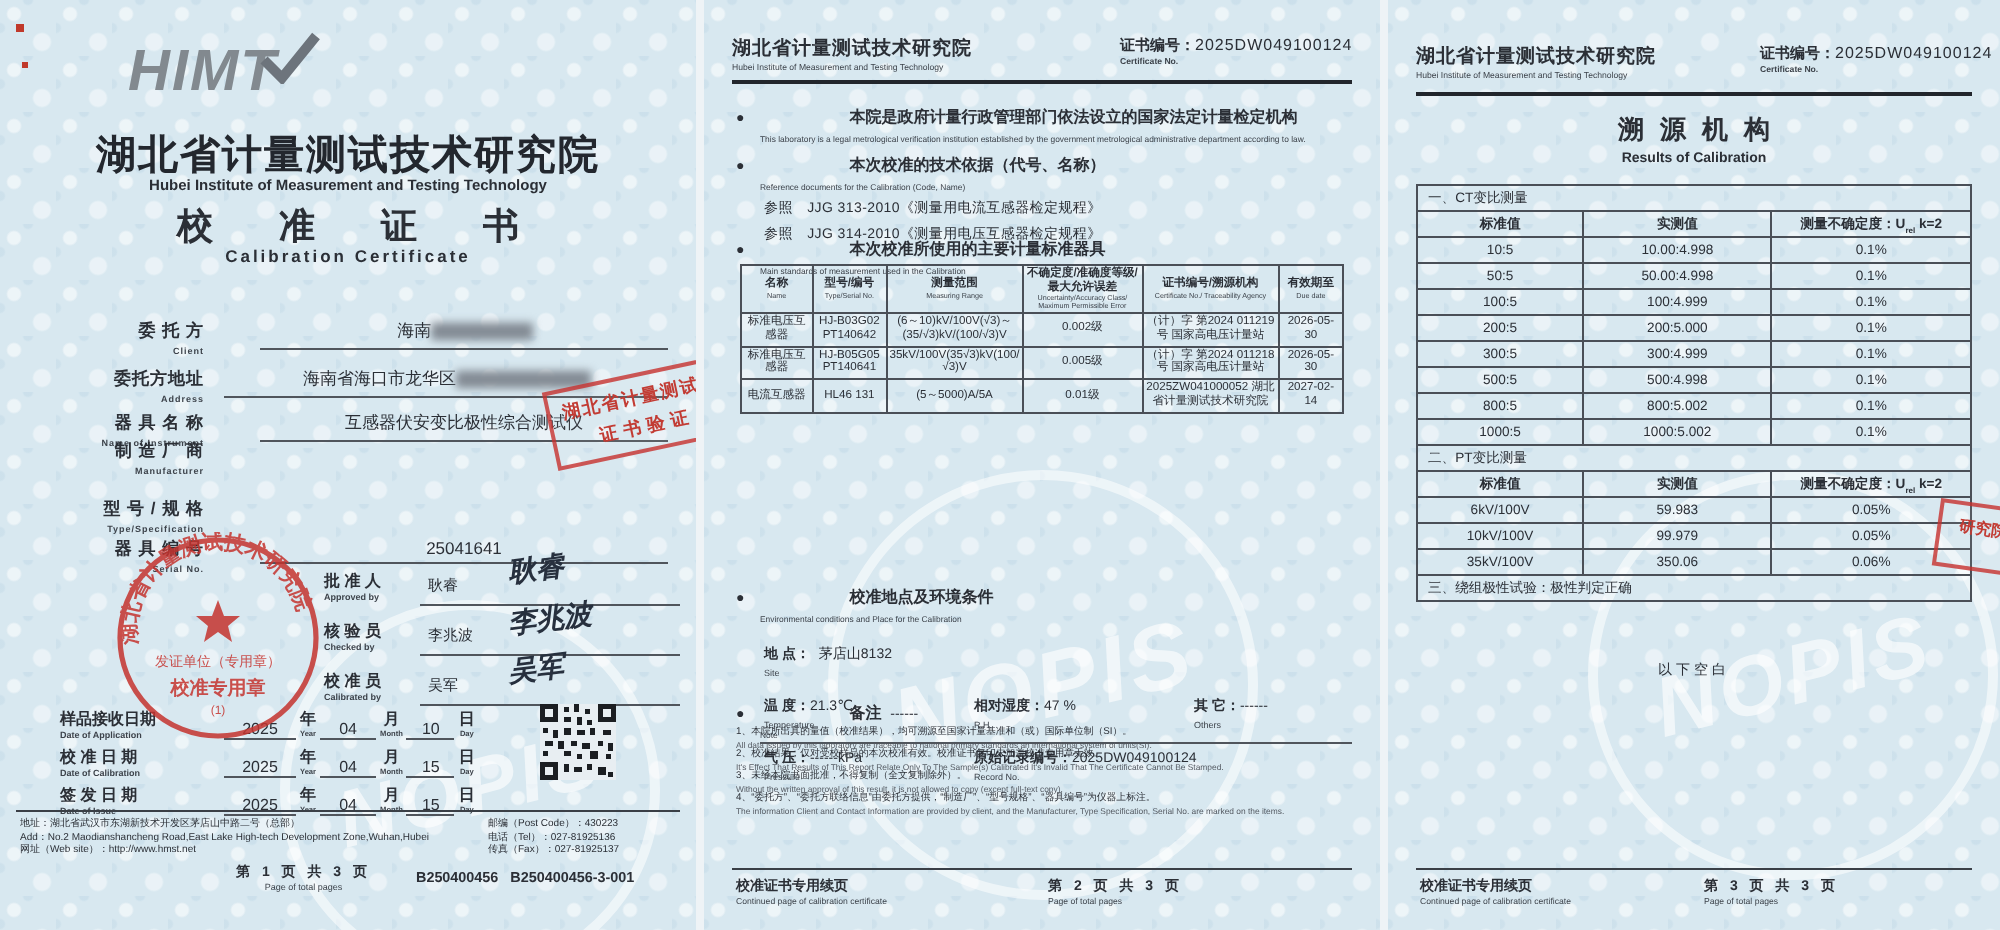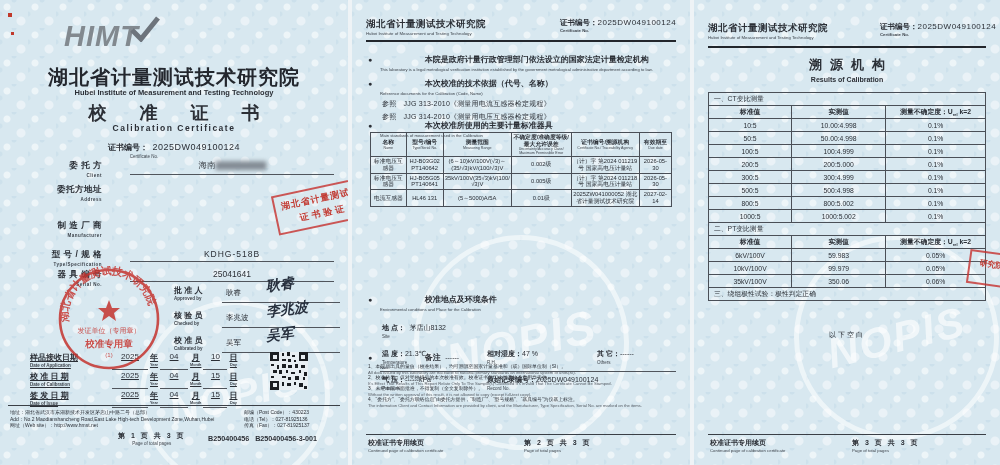--- a/index.html
+++ b/index.html
@@ -32,21 +32,21 @@
   .field .lab { position:absolute; left:0; top:0; width:72px; font-size:8.5px; font-weight:800; letter-spacing:.5px;text-align:right; }
   .field .lab .tiny-en { margin-top:1px; }
   .field .val { position:absolute; left:100px; right:4px; top:0; text-align:center; font-size:8.5px; padding-bottom:2px; border-bottom:1px solid #50555c; min-height:12px;}
   .blur { filter:blur(2px); color:#838b94; letter-spacing:-1px; }
   .sigrow { position:absolute; left:0; right:0; height:22px; }
   .sigrow .lab { position:absolute; left:0; top:4px; font-size:8px; font-weight:800; }
   .sigrow .name { position:absolute; left:52px; top:7px; font-size:7.5px; }
   .sigrow .sig { position:absolute; left:92px; top:-5px; font-size:14px; font-weight:700; font-style:italic;
                  font-family:"DejaVu Serif",serif; color:#27303e; transform:rotate(-7deg); }
   .sigrow .sline { position:absolute; left:48px; right:0; bottom:0; border-bottom:1px solid #50555c; }
-  .daterow { display:flex; height:18px; margin-bottom:1px;text-decoration:underline; }
+  .daterow { display:flex; align-items:flex-end; height:18px; margin-bottom:1px; }
   .daterow .dlab { width:80px; font-size:8px; font-weight:800; }
   .dcell { text-align:center; font-size:8px; border-bottom:1px solid #50555c; margin:0 2px; }
   .dunit { font-size:8px; font-weight:800; text-align:center; }
   .dunit .tiny-en { font-size:3.8px; }
   .addr { font-size:5px; line-height:6.5px; color:#2b2f36; }
   .stamp-rect { position:absolute; border:2px solid rgba(198,48,45,.8); color:#c23b33; text-align:center;
                 font-weight:800; background:rgba(255,255,255,.06); }
   
   .hdr-cn { font-size:9.5px; font-weight:800; letter-spacing:.5px; }
   .hdr-en { font-size:4.3px; color:#3d434b; }
@@ -94,39 +94,38 @@
       <svg width="30" height="26" style="position:absolute;left:66px;top:-4px;">
         <polyline points="2,14 11,23 28,2" fill="none" stroke="#6d747c" stroke-width="5"></polyline>
       </svg>
     </div>
 
     <div class="abs z t-cn" style="top:64px;">湖北省计量测试技术研究院</div>
     <div class="abs z t-en" style="top:88px;">Hubei Institute of Measurement and Testing Technology</div>
     <div class="abs z t-doc" style="top:101px;">校 准 证 书</div>
     <div class="abs z t-doc-en" style="top:123px;">Calibration Certificate</div>
 
-    <div class="abs z" style="top:136px;left:0;width:100%;text-align:center;">
-      <span style="font-size:8px;font-weight:800;">证书编号：</span>
-      <span style="font-size:9px;letter-spacing:.5px;">2025DW049100124</span>
-      <div class="tiny-en" style="margin-left:-60px;">Certificate No.</div>
-    </div>
 
     <div class="field" style="top:160px;">
       <div class="lab"><span>委  托  方</span><div class="tiny-en">Client</div></div>
       <div class="val"><span>海南</span><span class="blur">▇▇▇▇▇▇▇▇▇</span></div>
     </div>
     <div class="field" style="top:184px;">
       <div class="lab"><span>委托方地址</span><div class="tiny-en">Address</div></div>
+      <div class="val" style="left:82px;"><span>海南省海口市龙华区</span><span class="blur">▇▇▇▇▇▇▇▇▇▇▇▇</span></div>
+    </div>
+    <div class="field" style="top:206px;">
+      <div class="lab"><span>器 具 名 称</span><div class="tiny-en">Name of Instrument</div></div>
+      <div class="val"><span>互感器伏安变比极性综合测试仪</span></div>
     </div>
     <div class="field" style="top:220px;">
       <div class="lab"><span>制 造 厂 商</span><div class="tiny-en">Manufacturer</div></div>
     </div>
     <div class="field" style="top:249px;">
       <div class="lab"><span>型 号 / 规 格</span><div class="tiny-en">Type/Specification</div></div>
-      <div class="val" style="letter-spacing:1px;"><span>KDHG-518B</span></div>
     </div>
     <div class="field" style="top:269px;">
       <div class="lab"><span>器 具 编 号</span><div class="tiny-en">Serial No.</div></div>
       <div class="val"><span>25041641</span></div>
     </div>
 
     <div class="abs" style="left:56px;top:266px;width:106px;height:106px;z-index:3;opacity:.85;">
       <svg width="106" height="106" viewBox="0 0 106 106">
         <circle cx="53" cy="53" r="49" fill="none" stroke="#c5342f" stroke-width="2.6"></circle>
         <defs>
@@ -138,21 +137,21 @@
         <text x="53" y="81" font-size="9.5" fill="#c5342f" font-weight="bold" text-anchor="middle">校准专用章</text>
         <text x="53" y="91" font-size="6" fill="#c5342f" text-anchor="middle">(1)</text>
       </svg>
     </div>
 
     <div class="stamp-rect" style="left:274px;top:186px;width:96px;height:40px;transform:rotate(-12deg);z-index:3;padding-top:4px;">
       <div style="font-size:9px;letter-spacing:1px;">湖北省计量测试技</div>
       <div style="font-size:9px;letter-spacing:3px;margin-top:2px;">证书验证</div>
     </div>
 
-    <div class="abs z" style="left:174px;top:281px;right:8px;height:72px;">
+    <div class="abs z" style="left:162px;top:281px;right:8px;height:72px;">
       <div class="sigrow" style="top:0;">
         <div class="lab"><span>批 准 人</span><div class="tiny-en">Approved by</div></div>
         <div class="name">耿睿</div>
         <div class="sig">耿睿</div>
         <div class="sline"></div>
       </div>
       <div class="sigrow" style="top:25px;">
         <div class="lab"><span>核 验 员</span><div class="tiny-en">Checked by</div></div>
         <div class="name">李兆波</div>
         <div class="sig">李兆波</div>

